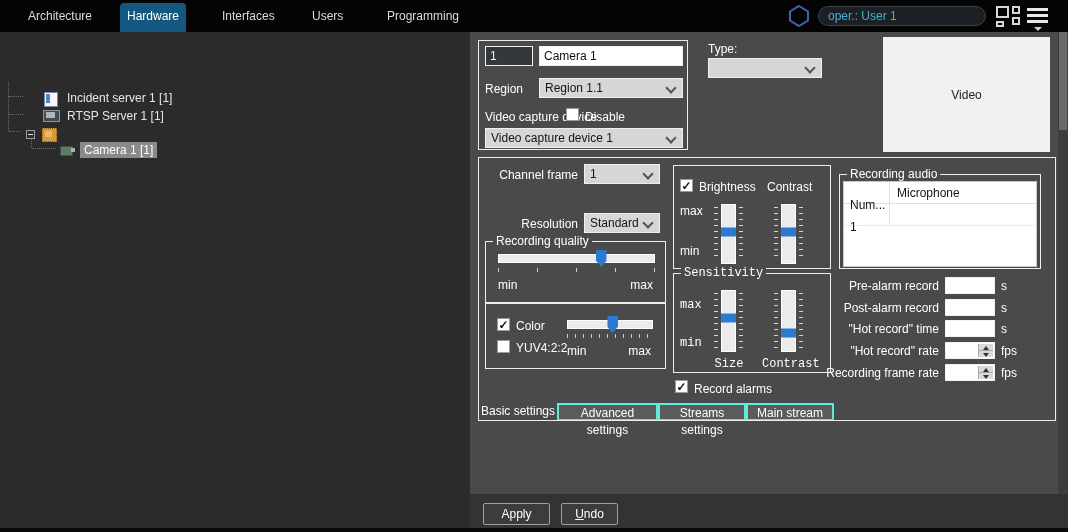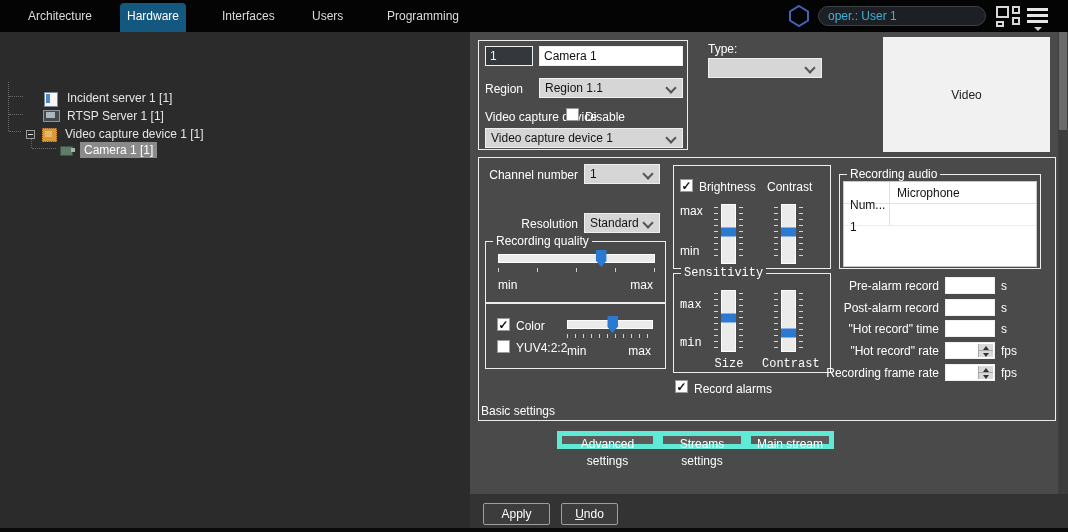--- a/index.html
+++ b/index.html
@@ -79,21 +79,21 @@
   .audio-table .c2 { flex:1; padding:4px 0 0 7px; }
 
   .spin { position:absolute; right:1px; top:1px; width:15px; height:13px; border-left:1px solid #a8a8a8; display:flex; flex-direction:column; }
   .spin div { flex:1; background:#d9d9d9; position:relative; }
   .spin .up { border-bottom:1px solid #a8a8a8; }
   .spin .up::after { content:""; position:absolute; left:4px; top:2px; border-left:3px solid transparent; border-right:3px solid transparent; border-bottom:4px solid #333; }
   .spin .dn::after { content:""; position:absolute; left:4px; top:2px; border-left:3px solid transparent; border-right:3px solid transparent; border-top:4px solid #333; }
   .frow-input { position:absolute; width:50px; height:17px; background:#fff; border:1px solid #f0f0f0; }
 
   .tab { position:absolute; height:18px; line-height:17px; text-align:center; color:#fff; cursor:default; }
-  .tab.inactive { background:#5b5b5b; border:5px solid #5eead4;margin-top:28px; }
+  .tab.inactive { background:#5b5b5b; border:2px solid #5eead4; }
   .tab-line { position:absolute; background:#ececec; height:1px; }
 
   .btn { position:absolute; height:22px; background:#3c3c3c; border:1px solid #9f9f9f; border-radius:2px; color:#ffffff; text-align:center; line-height:20px; cursor:default; }
   .btn .u { text-decoration:underline; }
 </style>
 </head>
 <body>
 
 <div id="app">
 
@@ -136,21 +136,20 @@
       <span class="ticon ic-doc"></span>
       <span class="tlabel">Incident server 1 [1]</span>
     </div>
     <div class="trow" style="left:43px; top:76px;">
       <span class="ticon ic-rtsp"></span>
       <span class="tlabel">RTSP Server 1 [1]</span>
     </div>
     <div class="trow" style="left:26px; top:94px;">
       <span class="expander"></span>
       <span class="ticon ic-chip"></span>
-      <span class="tlabel">Video capture device 1 [1]</span>
     </div>
     <div class="trow" style="left:60px; top:110px;">
       <span class="ticon ic-cam"></span>
       <span class="tlabel selected">Camera 1 [1]</span>
     </div>
   </div>
 
   <div id="settings-panel"></div>
 
   <div class="gbox" style="left:478px; top:40px; width:210px; height:110px;">
@@ -166,21 +165,21 @@
 
   <div class="lbl" style="left:708px; top:42px;">Type:</div>
   <div class="dd" style="left:708px; top:58px; width:114px; height:20px;"></div>
 
   <div id="video-box">
     <span>Video</span>
   </div>
 
   <div class="gbox" style="left:478px; top:157px; width:578px; height:263px; border-bottom:none;">
 
-    <div class="lbl right" style="left:2px; top:10px; width:97px;">Channel number</div>
+    <div class="lbl right" style="left:2px; top:10px; width:97px;">Channel frame</div>
     <div class="dd" style="left:105px; top:6px; width:76px; height:20px;">1</div>
 
     <div class="lbl right" style="left:2px; top:59px; width:97px;">Resolution</div>
     <div class="dd" style="left:105px; top:55px; width:76px; height:20px;">Standard</div>
 
     <div class="gbox" style="left:6px; top:83px; width:181px; height:62px;">
       <div class="gtitle">Recording quality</div>
       <div class="htrack" style="left:12px; top:12px; width:157px;">
         <div class="hthumb" style="left: 66%;"></div>
       </div>

